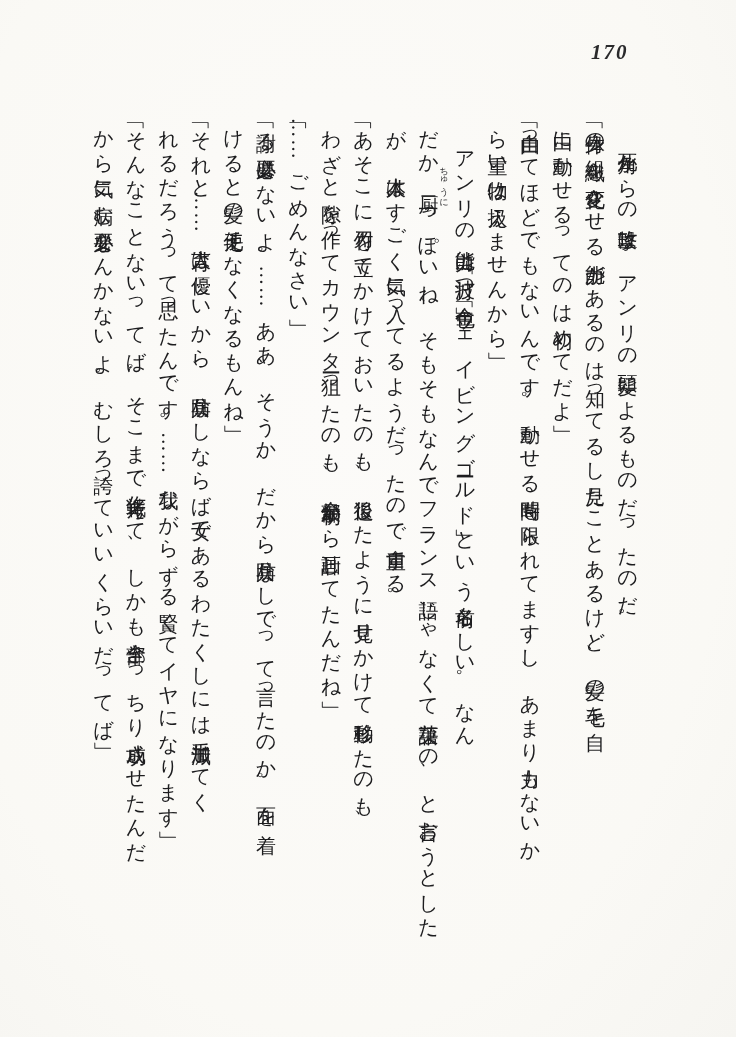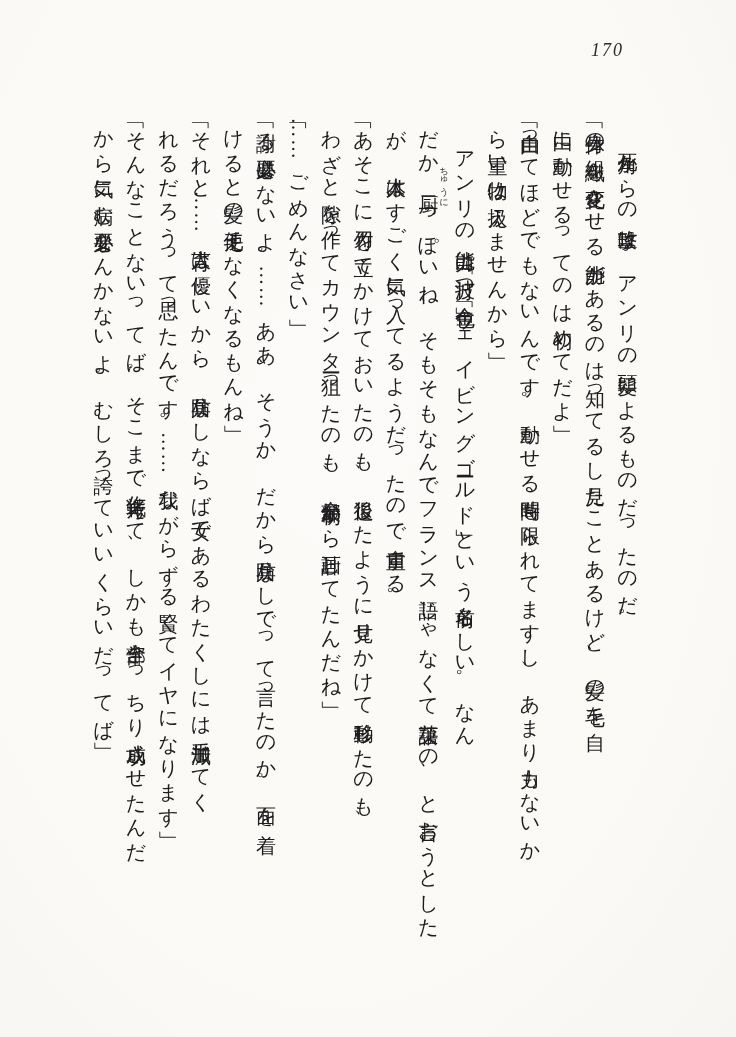--- a/index.html
+++ b/index.html
@@ -15,24 +15,25 @@
   }
   .page {
     position: absolute;
     inset: 0;
     background: radial-gradient(ellipse at 45% 40%, #fcfbf9 0%, #faf9f5 70%, #f6f5f1 100%);
   }
   .page-number {
     position: absolute;
     left: 591px;
     top: 40px;
-    font-size: 18px;
+    font-size: 21px;
     font-style: italic;
     color: #2a2a2c;
     letter-spacing: 2px;
+    font-weight: bold;
   }
   .text-block {
     position: absolute;
     top: 116px;
     right: 92px;
     writing-mode: vertical-rl;
     -webkit-writing-mode: vertical-rl;
     text-orientation: mixed;
     color: #1d1d1f;
     font-size: 20px;

